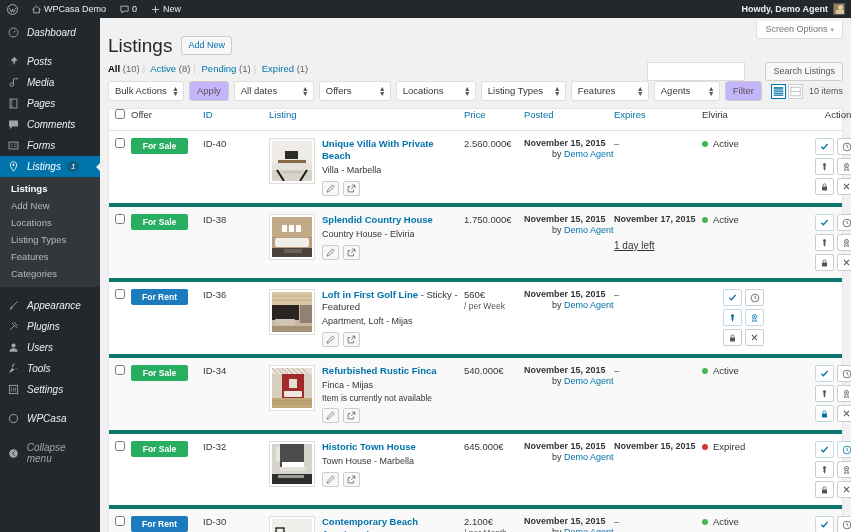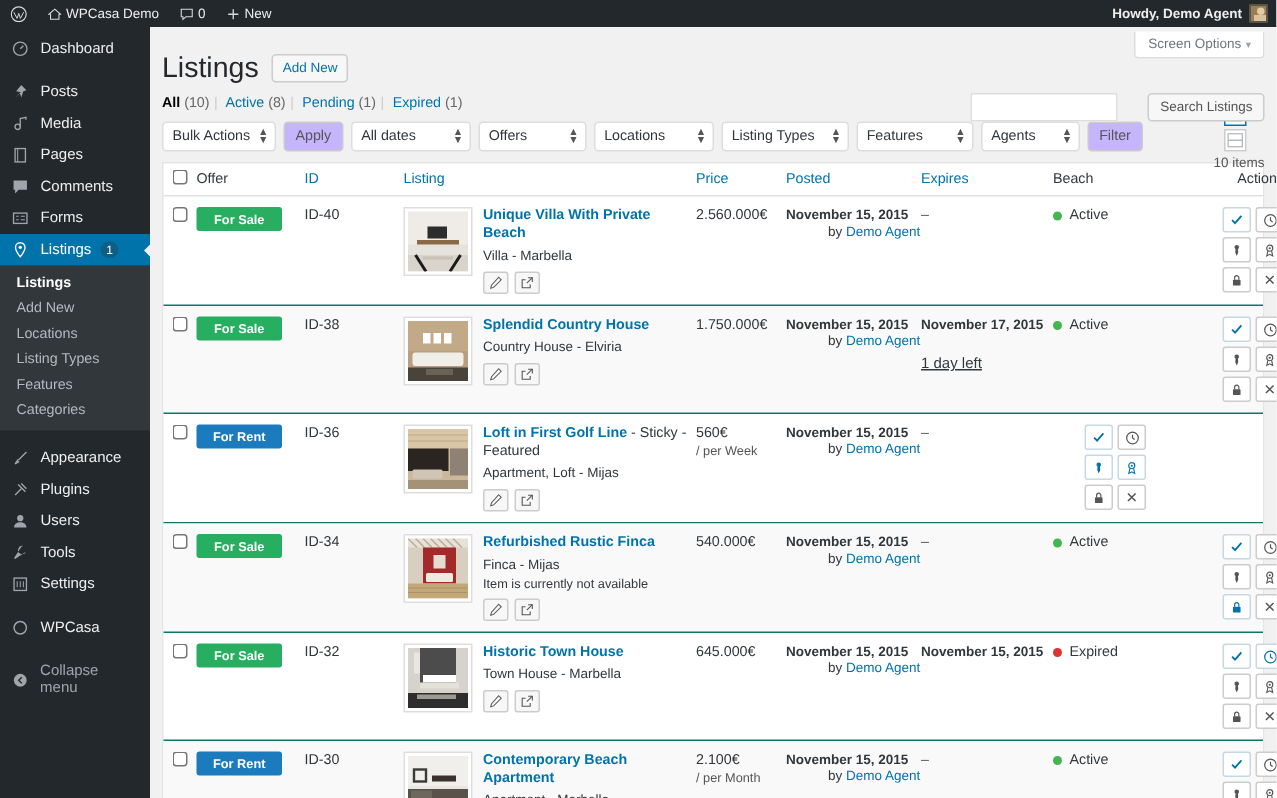--- a/index.html
+++ b/index.html
@@ -29,21 +29,21 @@
   .avatar:before{content:"";position:absolute;left:4px;top:1px;width:5px;height:5px;border-radius:50%;background:#e2cda5;}
   .icn { display:inline-block; vertical-align:middle; }
 
   
   .sidebar {
     position:absolute; top:18px; left:0; width:100px; height:514px;
     background:#23282d; color:#eee; font-size:10px;
   }
   .menu-item {
     display:flex; align-items:center; gap:6px;
-    padding:5px 8px; color:#eee; position:relative;
+    padding:5px 8px; color:#eee; position:relative;font-style:italic;
   }
   .menu-item .mi-icon { width:13px; text-align:center; color:#a0a5aa; font-size:11px; line-height:1; }
   .menu-item.current { background:#0073aa; color:#fff; }
   .menu-item.current .mi-icon { color:#fff; }
   .menu-item.current:after{
     content:""; position:absolute; right:-1px; top:50%; margin-top:-5px;
     border-style:solid; border-width:5px; border-color:transparent #f1f1f1 transparent transparent;
   }
   .badge-count {
     background:#0085ba; color:#fff; border-radius:8px; font-size:8px;
@@ -101,52 +101,52 @@
     display:flex; align-items:center;
   }
   .sel .arrows {
     position:absolute; right:4px; top:50%; margin-top:-5px;
     font-size:7px; line-height:5px; color:#555; text-align:center;
   }
   .btn-plain {
     height:20px; background:#c4b5fd; border:1px solid #ccc; border-radius:3px;
     font-size:9.5px; color:#555; padding:0 7px; line-height:18px;
   }
-  .view-switch { display:flex; gap:2px; margin-left:auto; align-items:center;flex-direction:column; }
+  .view-switch { display:flex; gap:2px; margin-left:auto; align-items:center; }
   .vs-btn {
     width:15px; height:15px; border:1px solid #ccc; background:#fff;
     display:flex; align-items:center; justify-content:center;
   }
   .vs-btn.active { border-color:#0073aa; }
   .items-count { font-size:9px; color:#555; margin-left:4px; }
 
   
   .wp-table {
     margin:6px 8px 0 8px; background:#fff; border:1px solid #e5e5e5;
     border-radius:0; width:735px;
   }
   .thead {
-    display:flex; align-items:center; height:22px; border-bottom:1px solid #e1e1e1;
+    display:flex; align-items:flex-start; height:22px; border-bottom:1px solid #e1e1e1;
     font-size:9.5px; color:#32373c; padding:0 6px;
   }
   .thead .th { color:#0073aa; }
   .thead .th.plain { color:#32373c; }
   .cb { width:16px; flex:none; }
   .cb input { width:10px; height:10px; }
   .col-offer  { width:72px; flex:none; }
   .col-id     { width:66px; flex:none; }
   .col-listing{ width:195px; flex:none; }
   .col-price  { width:60px; flex:none; }
   .col-posted { width:90px; flex:none; }
   .col-expires{ width:88px; flex:none; }
   .col-status { width:92px; flex:none; }
   .col-actions{ width:62px; flex:none; text-align:right; }
 
   .trow {
-    display:flex; padding:7px 6px 7px 6px; border-bottom:1px solid #0f766e;
+    display:flex; padding:7px 6px 7px 6px; border-bottom:4px solid #0f766e;
     font-size:9.5px; color:#32373c;
   }
   .trow.alt { background:#f9f9f9; }
   .trow:last-child { border-bottom:none; }
 
   .offer-badge {
     display:inline-block; color:#fff; font-size:8.5px; font-weight:bold;
     padding:3px 0; width:57px; text-align:center; border-radius:2px;
   }
   .thumb {
@@ -446,21 +446,21 @@
       <div class="thead">
         <div class="cb">
           <input type="checkbox" style="">
         </div>
         <div class="col-offer th plain">Offer</div>
         <div class="col-id th">ID</div>
         <div class="col-listing th">Listing</div>
         <div class="col-price th">Price</div>
         <div class="col-posted th">Posted</div>
         <div class="col-expires th">Expires</div>
-        <div class="col-status th plain">Beach</div>
+        <div class="col-status th plain">Elviria</div>
         <div class="col-actions th plain">Actions</div>
       </div>
       <div id="rows-container">
           <div class="trow">
             <div class="cb"><input type="checkbox" style=""></div>
             <div class="col-offer"><span class="offer-badge" style="background: rgb(39, 174, 96);">For Sale</span></div>
             <div class="col-id">ID-40</div>
             <div class="col-listing listing-cell">
               <div class="thumb">
                 <svg class="ph" viewBox="0 0 40 40">

